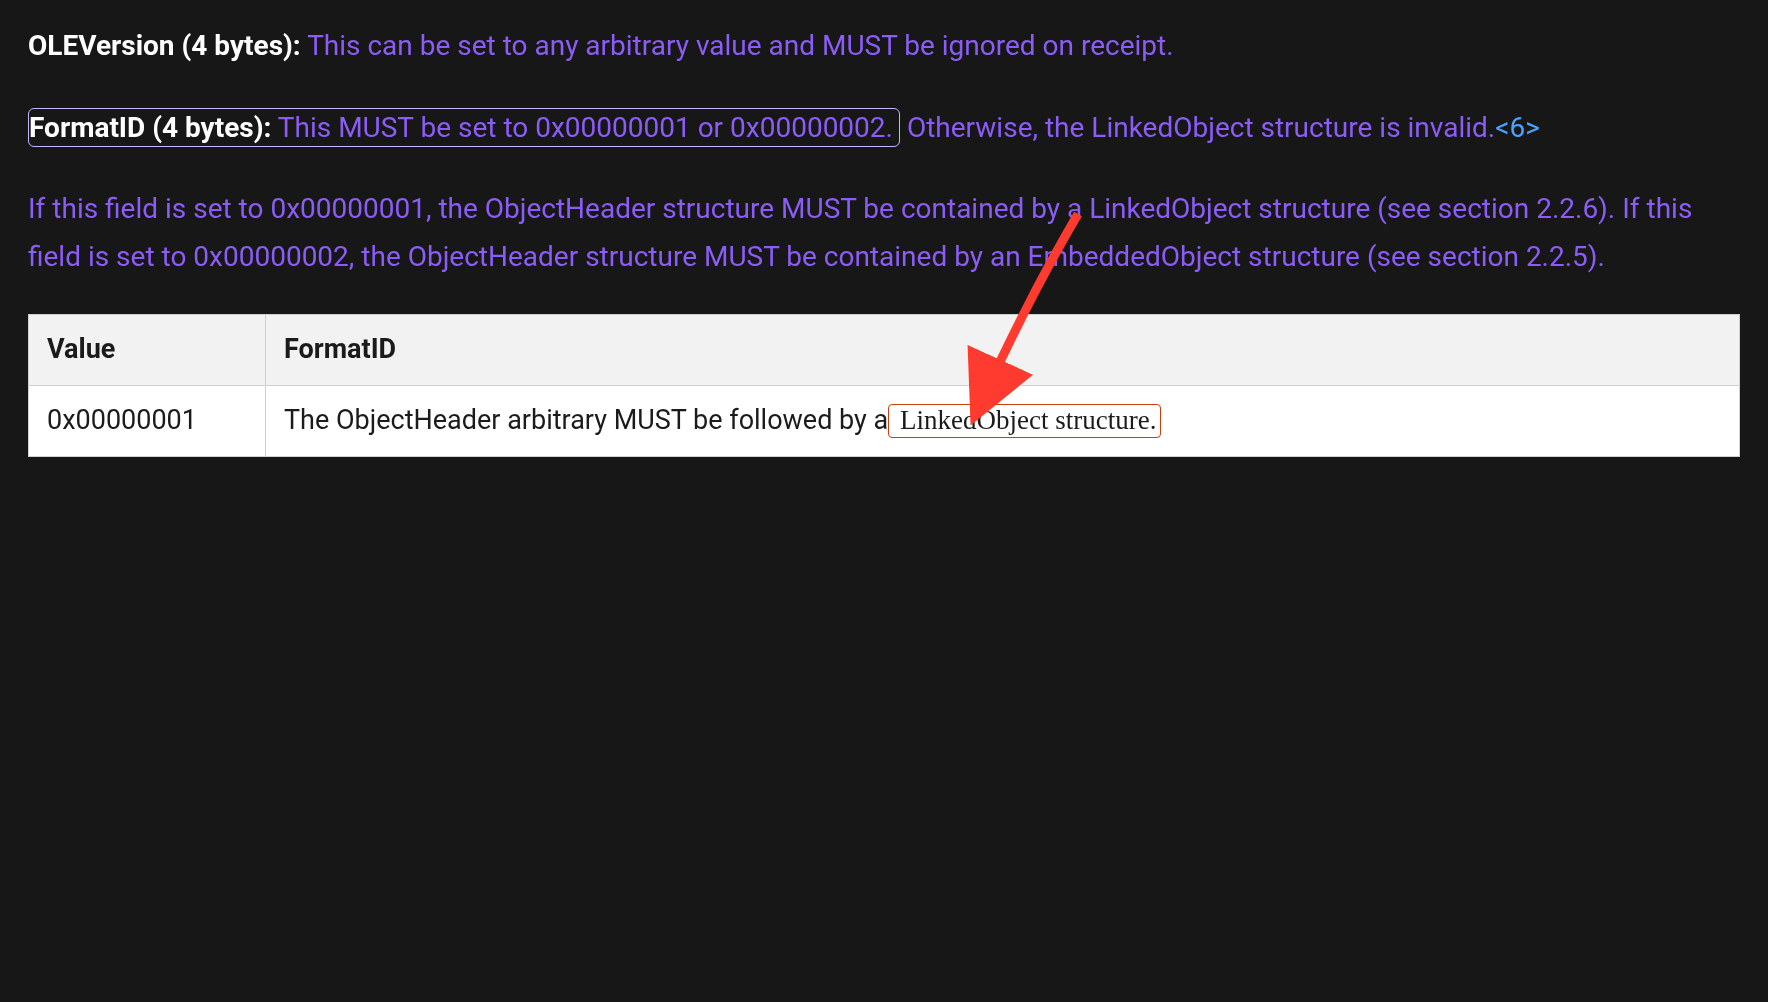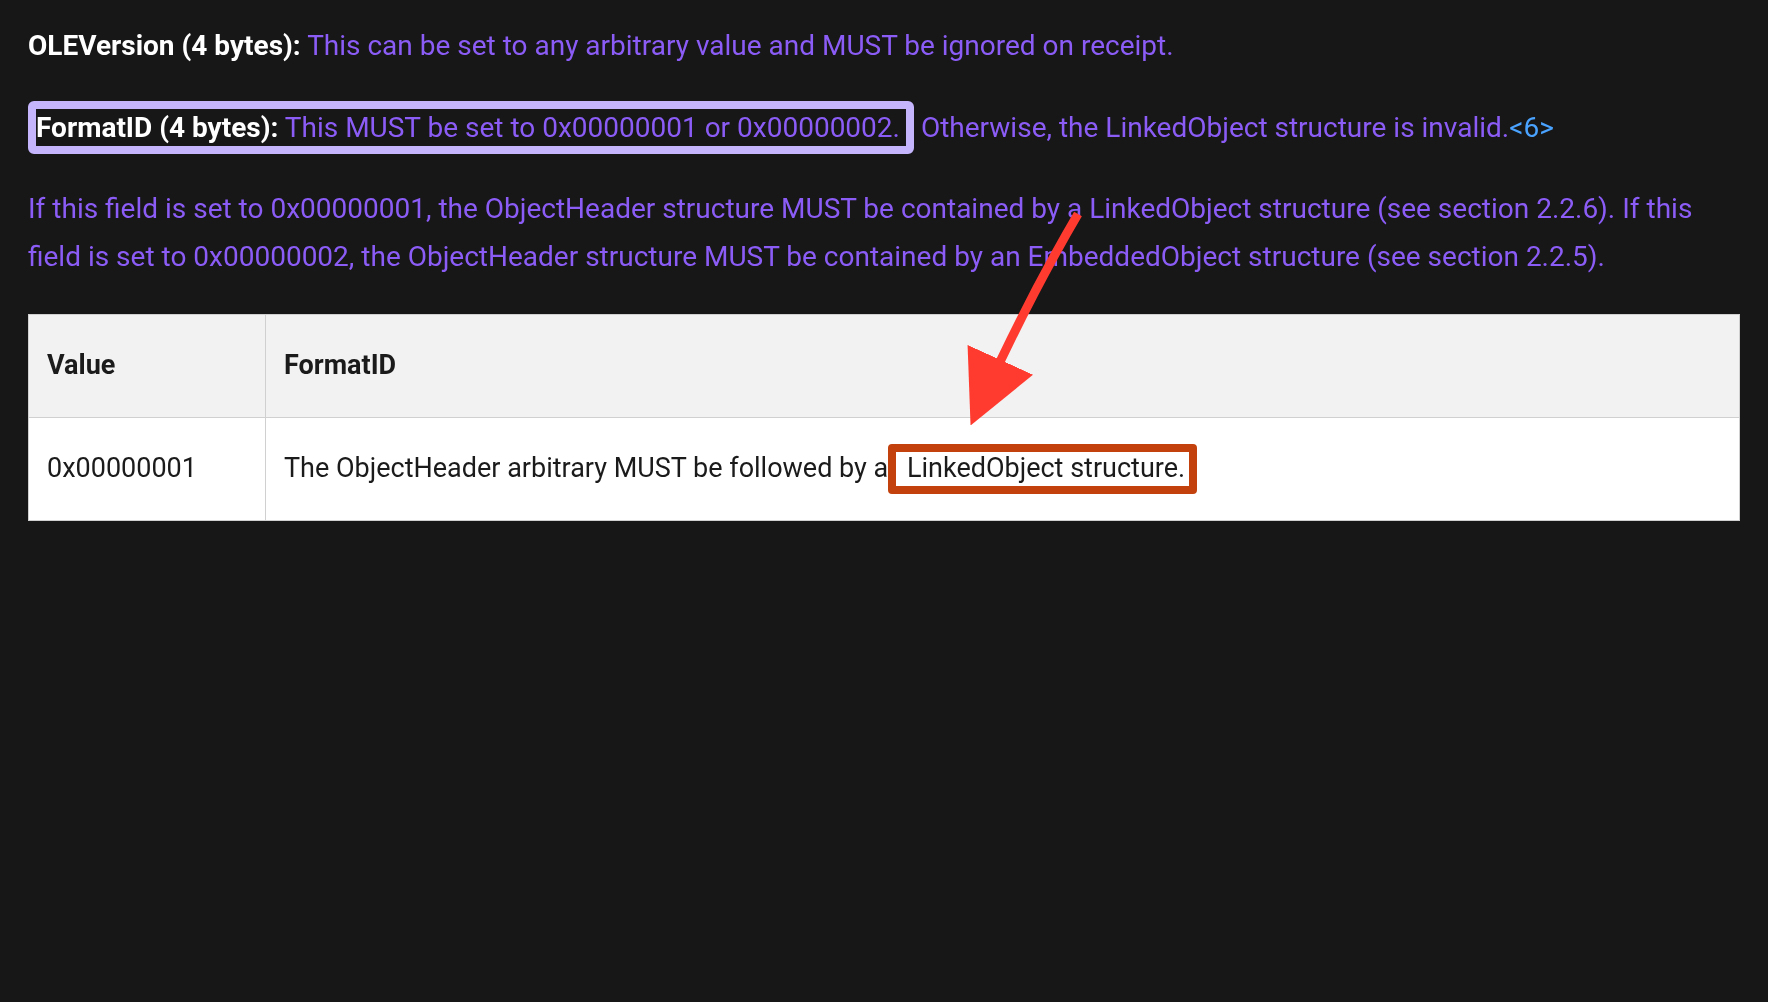--- a/index.html
+++ b/index.html
@@ -21,50 +21,51 @@
   }
   .field-name {
     font-weight: 700;
     color: #ffffff;
     margin-top: 8px;
   }
   .field-text {
     color: #8b5cf6;
   }
   .highlight-box {
-    border: 8px solid #c4b5fd;
+    border: 1px solid #c4b5fd;
     border-radius: 6px;
     padding: 2px 6px 2px 0;
     display: inline;
   }
   .inline-highlight {
-    border: 8px solid #c2410c;
+    border: 1px solid #c2410c;
     border-radius: 4px;
     padding: 0 4px 2px 4px;
+    font-family: Liberation Serif, serif;
   }
   a.footnote {
     color: #4aa3ff;
     text-decoration: none;
   }
   table {
     border-collapse: collapse;
     width: 100%;
     background: #ffffff;
     color: #1b1b1b;
     font-size: 27px;
     margin-top: 18px;
   }
   th {
     background: #f2f2f2;
     font-weight: 700;
     text-align: left;
   }
   th, td {
     border: 1px solid #d0d0d0;
-    padding: 28px 18px;
+    padding: 12px 18px;
     vertical-align: top;
   }
   td.value-cell {
     width: 200px;
     white-space: nowrap;
   }
 
   
   .annot {
     position: relative;

